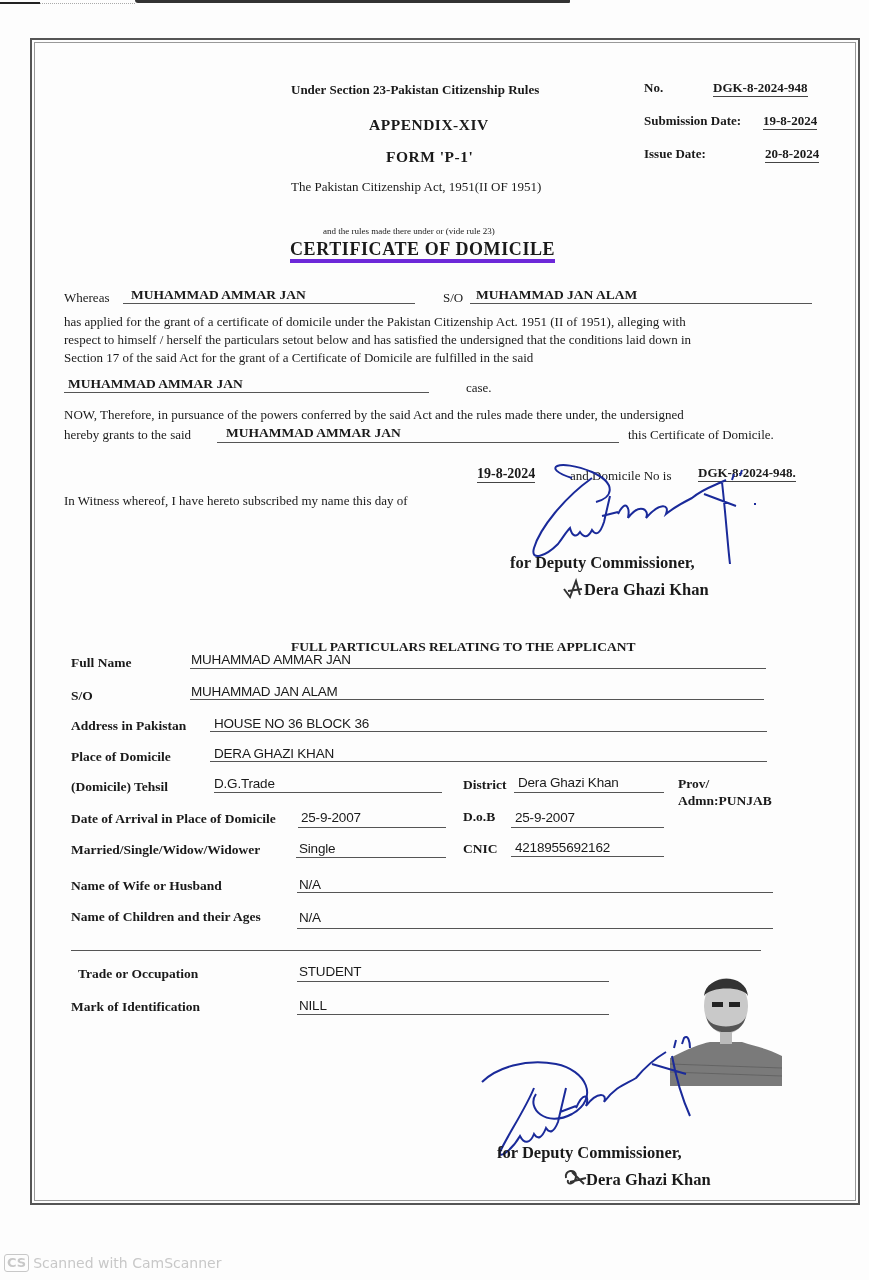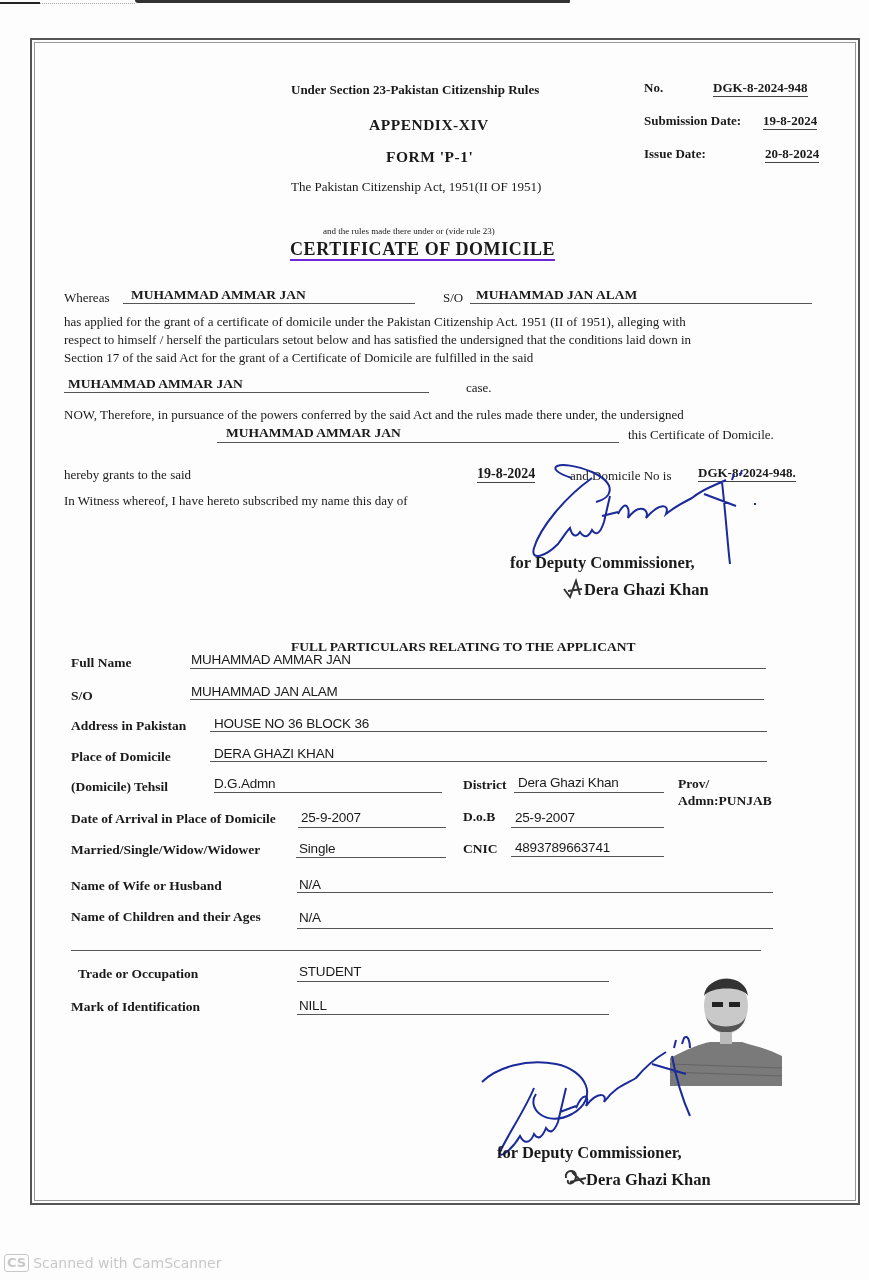--- a/index.html
+++ b/index.html
@@ -41,39 +41,39 @@
 <div class="abs" style="left:291px;top:179px;font-size:13px;text-align:right;">The Pakistan Citizenship Act, 1951(II OF 1951)</div>
 <div class="abs" style="left:323px;top:208px;font-size:9px;margin-top:18px;">and the rules made there under or (vide rule 23)</div>
 
 <div class="abs b" style="left:644px;top:80px;font-size:13px;">No.</div>
 <div class="abs b uline" style="left:713px;top:80px;font-size:13px;">DGK-8-2024-948</div>
 <div class="abs b" style="left:644px;top:113px;font-size:13px;">Submission Date:</div>
 <div class="abs b uline" style="left:763px;top:113px;font-size:13px;">19-8-2024</div>
 <div class="abs b" style="left:644px;top:146px;font-size:13px;">Issue Date:</div>
 <div class="abs b uline" style="left:765px;top:146px;font-size:13px;">20-8-2024</div>
 
-<div class="abs b" style="left:290px;top:239px;font-size:18px;letter-spacing:0.6px;border-bottom:2px solid #6d28d9;line-height:20px;">CERTIFICATE OF DOMICILE</div>
+<div class="abs b" style="left:290px;top:239px;font-size:18px;letter-spacing:0.6px;border-bottom:4px solid #6d28d9;line-height:20px;">CERTIFICATE OF DOMICILE</div>
 
 <div class="abs body-text" style="left:64px;top:289px;">Whereas</div>
 <div class="field-line" style="left:123px;top:303px;width:292px;"></div>
 <div class="abs b" style="left:131px;top:287px;font-size:13.5px;">MUHAMMAD AMMAR JAN</div>
 <div class="abs body-text" style="left:443px;top:289px;">S/O</div>
 <div class="field-line" style="left:470px;top:303px;width:342px;"></div>
 <div class="abs b" style="left:476px;top:287px;font-size:13.5px;">MUHAMMAD JAN ALAM</div>
 
 <div class="abs body-text" style="left:64px;top:313px;">has applied for the grant of a certificate of domicile under the Pakistan Citizenship Act. 1951 (II of 1951), alleging with</div>
 <div class="abs body-text" style="left:64px;top:331px;">respect to himself / herself the particulars setout below and has satisfied the undersigned that the conditions laid down in</div>
 <div class="abs body-text" style="left:64px;top:349px;">Section 17 of the said Act for the grant of a Certificate of Domicile are fulfilled in the said</div>
 
 <div class="field-line" style="left:64px;top:392px;width:365px;"></div>
 <div class="abs b" style="left:68px;top:376px;font-size:13.5px;">MUHAMMAD AMMAR JAN</div>
 <div class="abs body-text" style="left:466px;top:379px;">case.</div>
 
 <div class="abs body-text" style="left:64px;top:406px;">NOW, Therefore, in pursuance of the powers conferred by the said Act and the rules made there under, the undersigned</div>
-<div class="abs body-text" style="left:64px;top:426px;margin-top:40px;">hereby grants to the said</div>
+<div class="abs body-text" style="left:64px;top:426px;">hereby grants to the said</div>
 <div class="field-line" style="left:217px;top:442px;width:402px;"></div>
 <div class="abs b" style="left:226px;top:425px;font-size:13.5px;">MUHAMMAD AMMAR JAN</div>
 <div class="abs body-text" style="left:628px;top:426px;">this Certificate of Domicile.</div>
 
 <div class="abs body-text" style="left:64px;top:469px;margin-top:23px;">In Witness whereof, I have hereto subscribed my name this day of</div>
 <div class="abs b uline" style="left:477px;top:466px;font-size:14px;">19-8-2024</div>
 <div class="abs body-text" style="left:570px;top:467px;">and Domicile No is</div>
 <div class="abs b uline" style="left:698px;top:465px;font-size:13px;">DGK-8-2024-948.</div>
 
 <div class="sig">
@@ -106,21 +106,21 @@
 <div class="abs lbl" style="left:71px;top:718px;">Address in Pakistan</div>
 <div class="field-line" style="left:210px;top:731px;width:557px;"></div>
 <div class="abs val" style="left:214px;top:716px;">HOUSE NO 36 BLOCK 36</div>
 
 <div class="abs lbl" style="left:71px;top:749px;">Place of Domicile</div>
 <div class="field-line" style="left:210px;top:761px;width:557px;"></div>
 <div class="abs val" style="left:214px;top:746px;">DERA GHAZI KHAN</div>
 
 <div class="abs lbl" style="left:71px;top:779px;">(Domicile) Tehsil</div>
 <div class="field-line" style="left:214px;top:792px;width:228px;"></div>
-<div class="abs val" style="left:214px;top:776px;">D.G.Admn</div>
+<div class="abs val" style="left:214px;top:776px;">D.G.Trade</div>
 
 <div class="abs lbl" style="left:463px;top:777px;">District</div>
 <div class="field-line" style="left:514px;top:792px;width:150px;"></div>
 <div class="abs val" style="left:518px;top:775px;">Dera Ghazi Khan</div>
 
 <div class="abs lbl" style="left:678px;top:776px;">Prov/</div>
 <div class="abs lbl" style="left:678px;top:793px;">Admn:PUNJAB</div>
 
 <div class="abs lbl" style="left:71px;top:811px;">Date of Arrival in Place of Domicile</div>
 <div class="field-line" style="left:298px;top:827px;width:148px;"></div>
@@ -129,21 +129,21 @@
 <div class="abs lbl" style="left:463px;top:809px;">D.o.B</div>
 <div class="field-line" style="left:511px;top:827px;width:153px;"></div>
 <div class="abs val" style="left:515px;top:810px;">25-9-2007</div>
 
 <div class="abs lbl" style="left:71px;top:842px;">Married/Single/Widow/Widower</div>
 <div class="field-line" style="left:296px;top:857px;width:150px;"></div>
 <div class="abs val" style="left:299px;top:841px;">Single</div>
 
 <div class="abs lbl" style="left:463px;top:841px;">CNIC</div>
 <div class="field-line" style="left:511px;top:856px;width:153px;"></div>
-<div class="abs val" style="left:515px;top:840px;">4893789663741</div>
+<div class="abs val" style="left:515px;top:840px;">4218955692162</div>
 
 <div class="abs lbl" style="left:71px;top:878px;">Name of Wife or Husband</div>
 <div class="field-line" style="left:297px;top:892px;width:476px;"></div>
 <div class="abs val" style="left:299px;top:877px;">N/A</div>
 
 <div class="abs lbl" style="left:71px;top:909px;">Name of Children and their Ages</div>
 <div class="field-line" style="left:297px;top:928px;width:476px;"></div>
 <div class="abs val" style="left:299px;top:910px;">N/A</div>
 
 <div class="field-line" style="left:71px;top:950px;width:690px;"></div>

